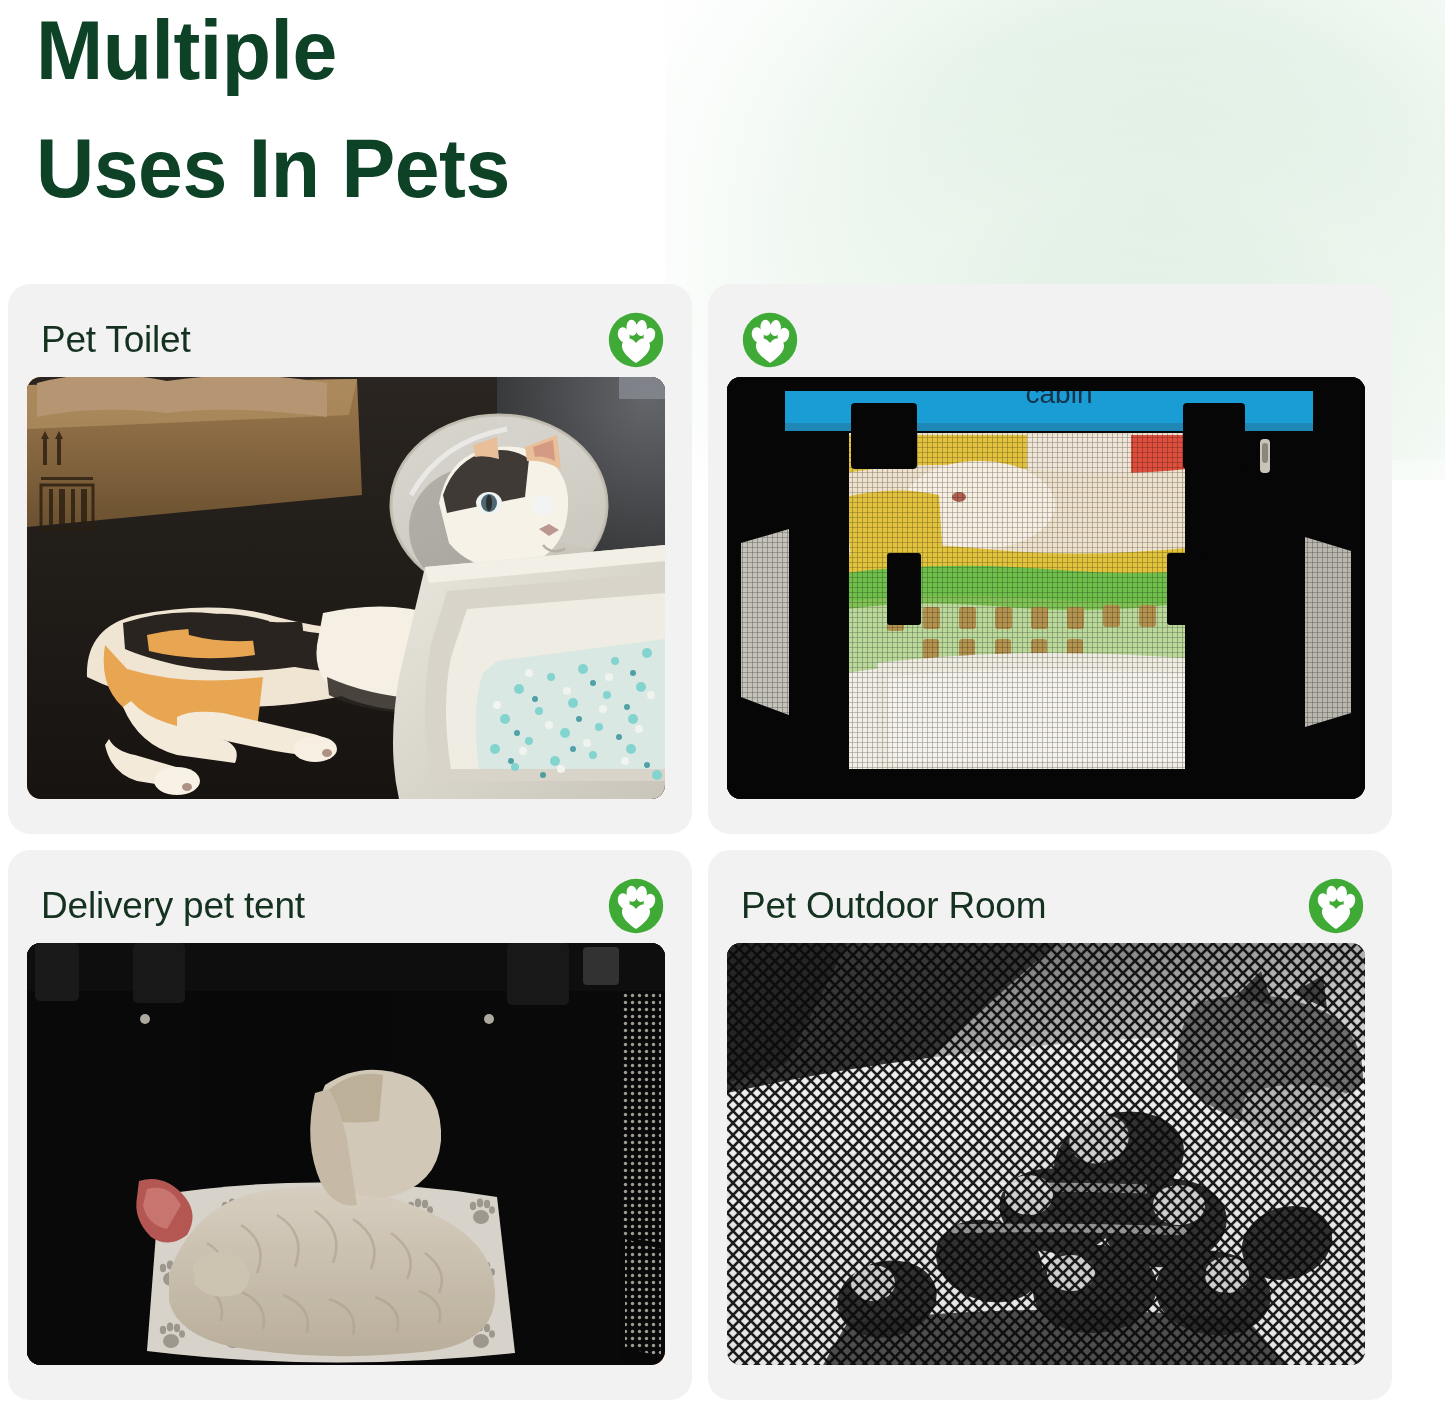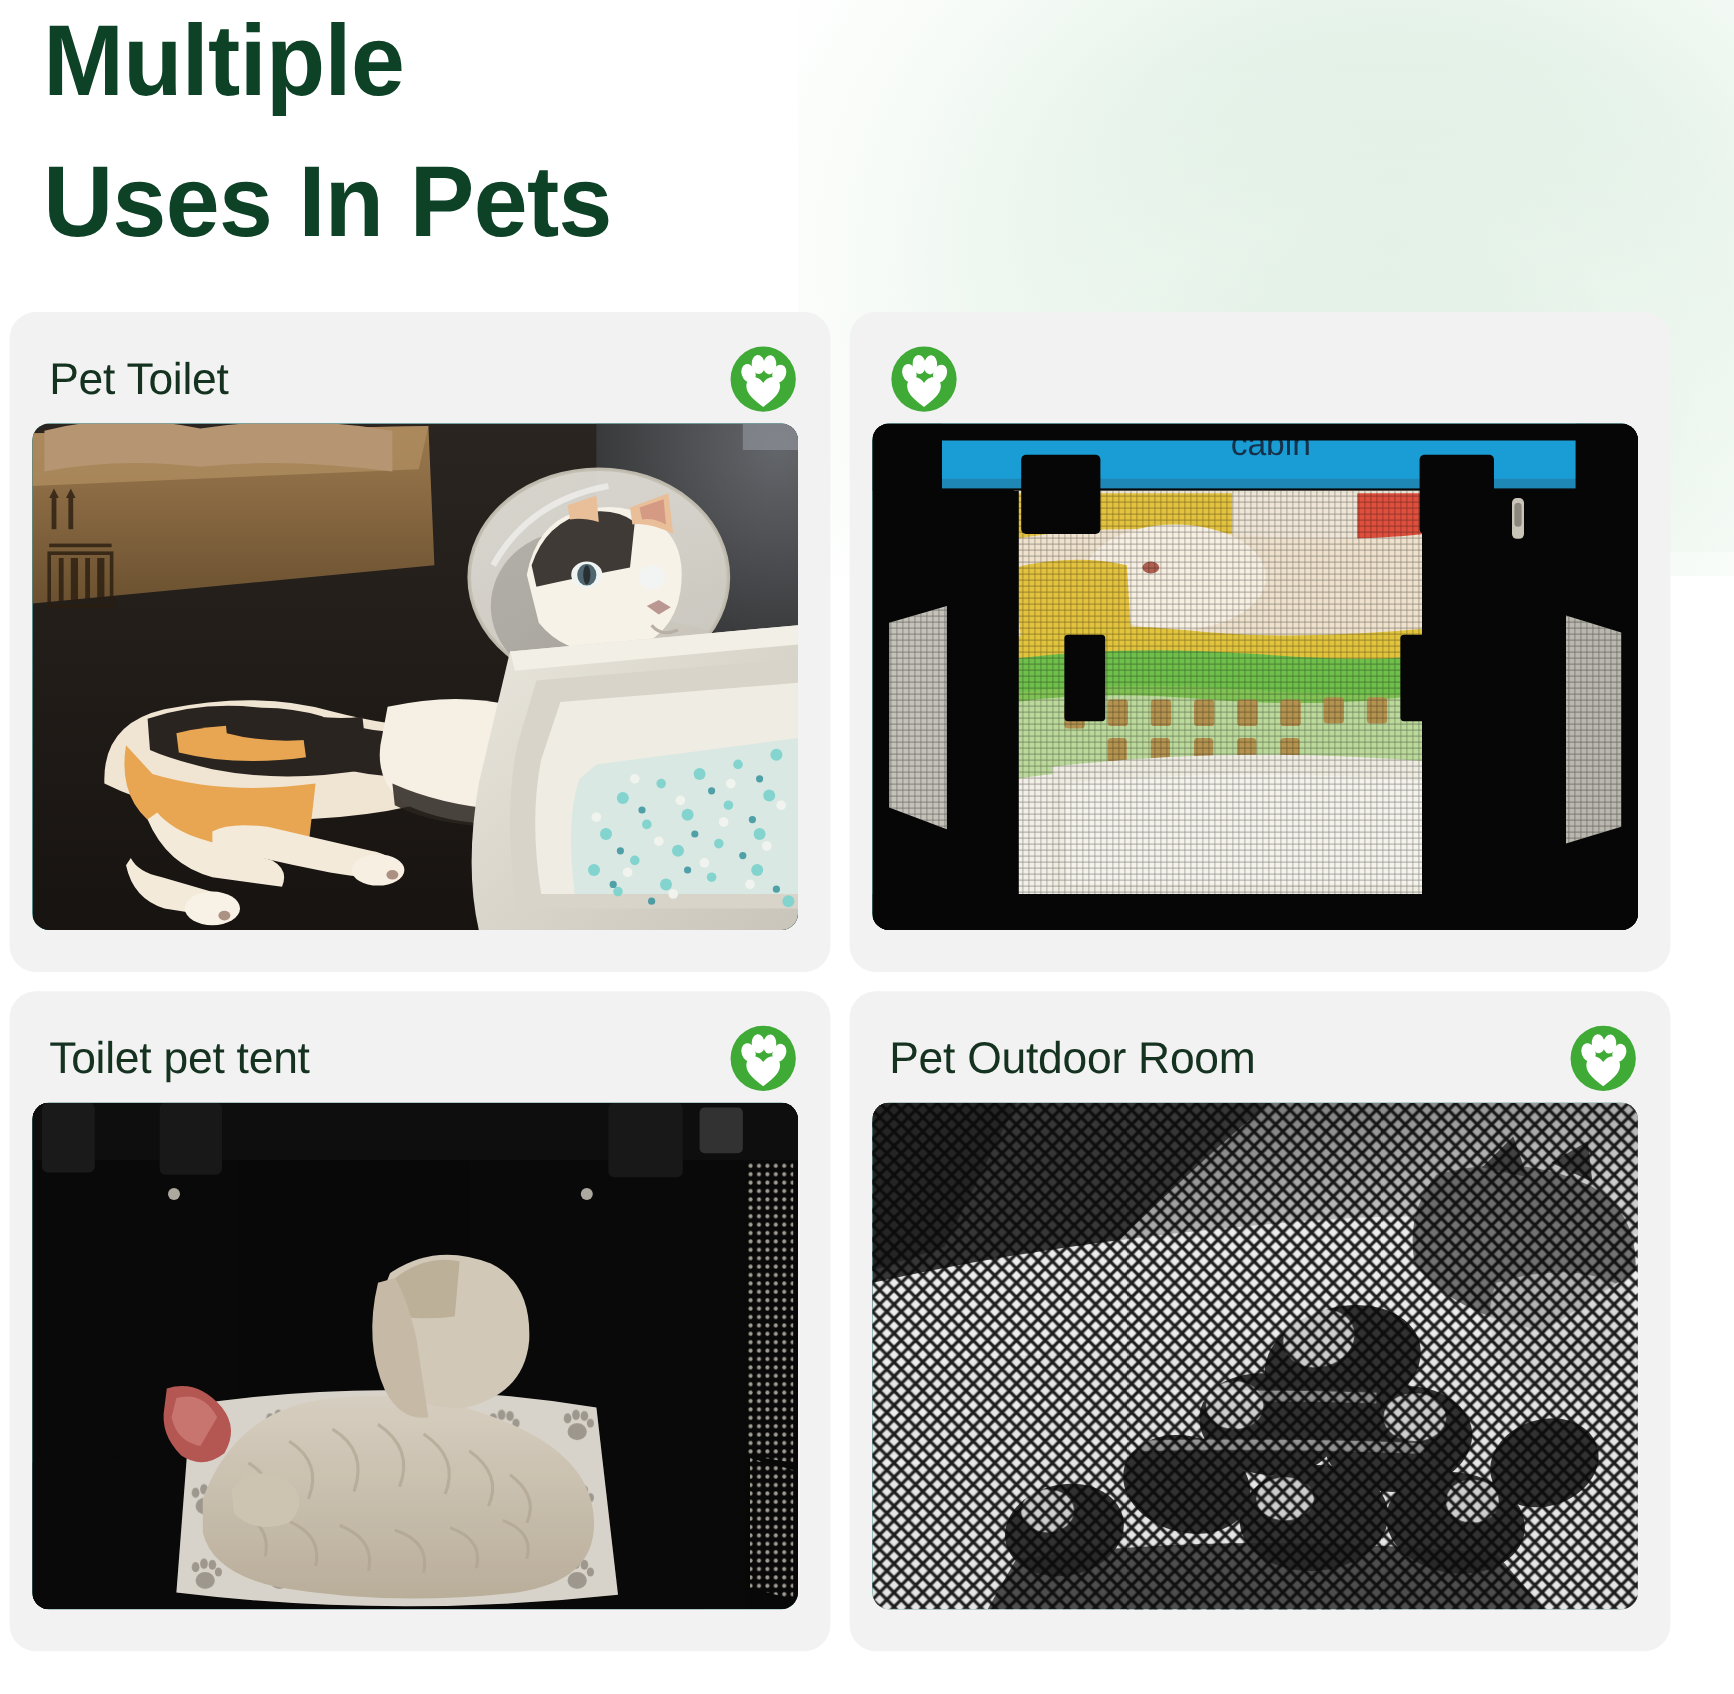--- a/index.html
+++ b/index.html
@@ -68,21 +68,21 @@
     color: #0d4227;
     white-space: nowrap;
     transform: scaleX(0.96);
     transform-origin: left center;
   }
 
   
   .grid {
     position: absolute;
     left: 8px;
-    top: 260px;
+    top: 284px;
     width: 1430px;
     display: grid;
     grid-template-columns: 684px 684px;
     grid-template-rows: 550px 550px;
     column-gap: 30px;
     row-gap: 34px;
     gap: 16px;
   }
 
   .card {
@@ -118,21 +118,21 @@
     height: 58px;
     display: block;
   }
 
   .card-photo {
     width: 638px;
     height: 422px;
     border-radius: 14px;
     overflow: hidden;
     position: relative;
-    background: #0f766e;
+    background: #f97316;
   }
   .card-photo svg { display: block; width: 100%; height: 100%; }
 </style>
 </head>
 <body>
 
 <div class="glow"></div>
 <div class="glow2"></div>
 
 <div class="page">
@@ -389,21 +389,21 @@
           <rect x="440" y="176" width="38" height="72" rx="3" fill="#060606"></rect>
 
           <rect x="533" y="62" width="10" height="34" rx="4" fill="#c9c4b8"></rect>
           <rect x="535" y="66" width="6" height="20" rx="3" fill="#8b877d"></rect>
         </svg>
       </div>
     </div>
 
     <div class="card">
       <div class="card-head">
-        <span class="card-title">Toilet pet tent</span>
+        <span class="card-title">Delivery pet tent</span>
         <span class="paw-icon">
           <svg viewBox="0 0 64 64" xmlns="http://www.w3.org/2000/svg">
             <circle cx="32" cy="32" r="30" fill="#3faa35"></circle>
             <ellipse cx="18.5" cy="26.5" rx="6.4" ry="8.6" fill="#ffffff" transform="rotate(-18 18.5 26.5)"></ellipse>
             <ellipse cx="27.5" cy="18.5" rx="6.0" ry="8.8" fill="#ffffff" transform="rotate(-6 27.5 18.5)"></ellipse>
             <ellipse cx="38.0" cy="18.8" rx="6.0" ry="8.8" fill="#ffffff" transform="rotate(7 38 18.8)"></ellipse>
             <ellipse cx="46.8" cy="26.8" rx="6.2" ry="8.4" fill="#ffffff" transform="rotate(20 46.8 26.8)"></ellipse>
             <path d="M32 57.5 C24 51.5 16.5 45.5 16.5 38.5 C16.5 32.8 21.3 29.2 26.2 30.6 C28.6 31.3 30.6 33.2 32 35.4 C33.4 33.2 35.4 31.3 37.8 30.6 C42.7 29.2 47.5 32.8 47.5 38.5 C47.5 45.5 40 51.5 32 57.5 Z" fill="#ffffff"></path>
           </svg>
         </span>

